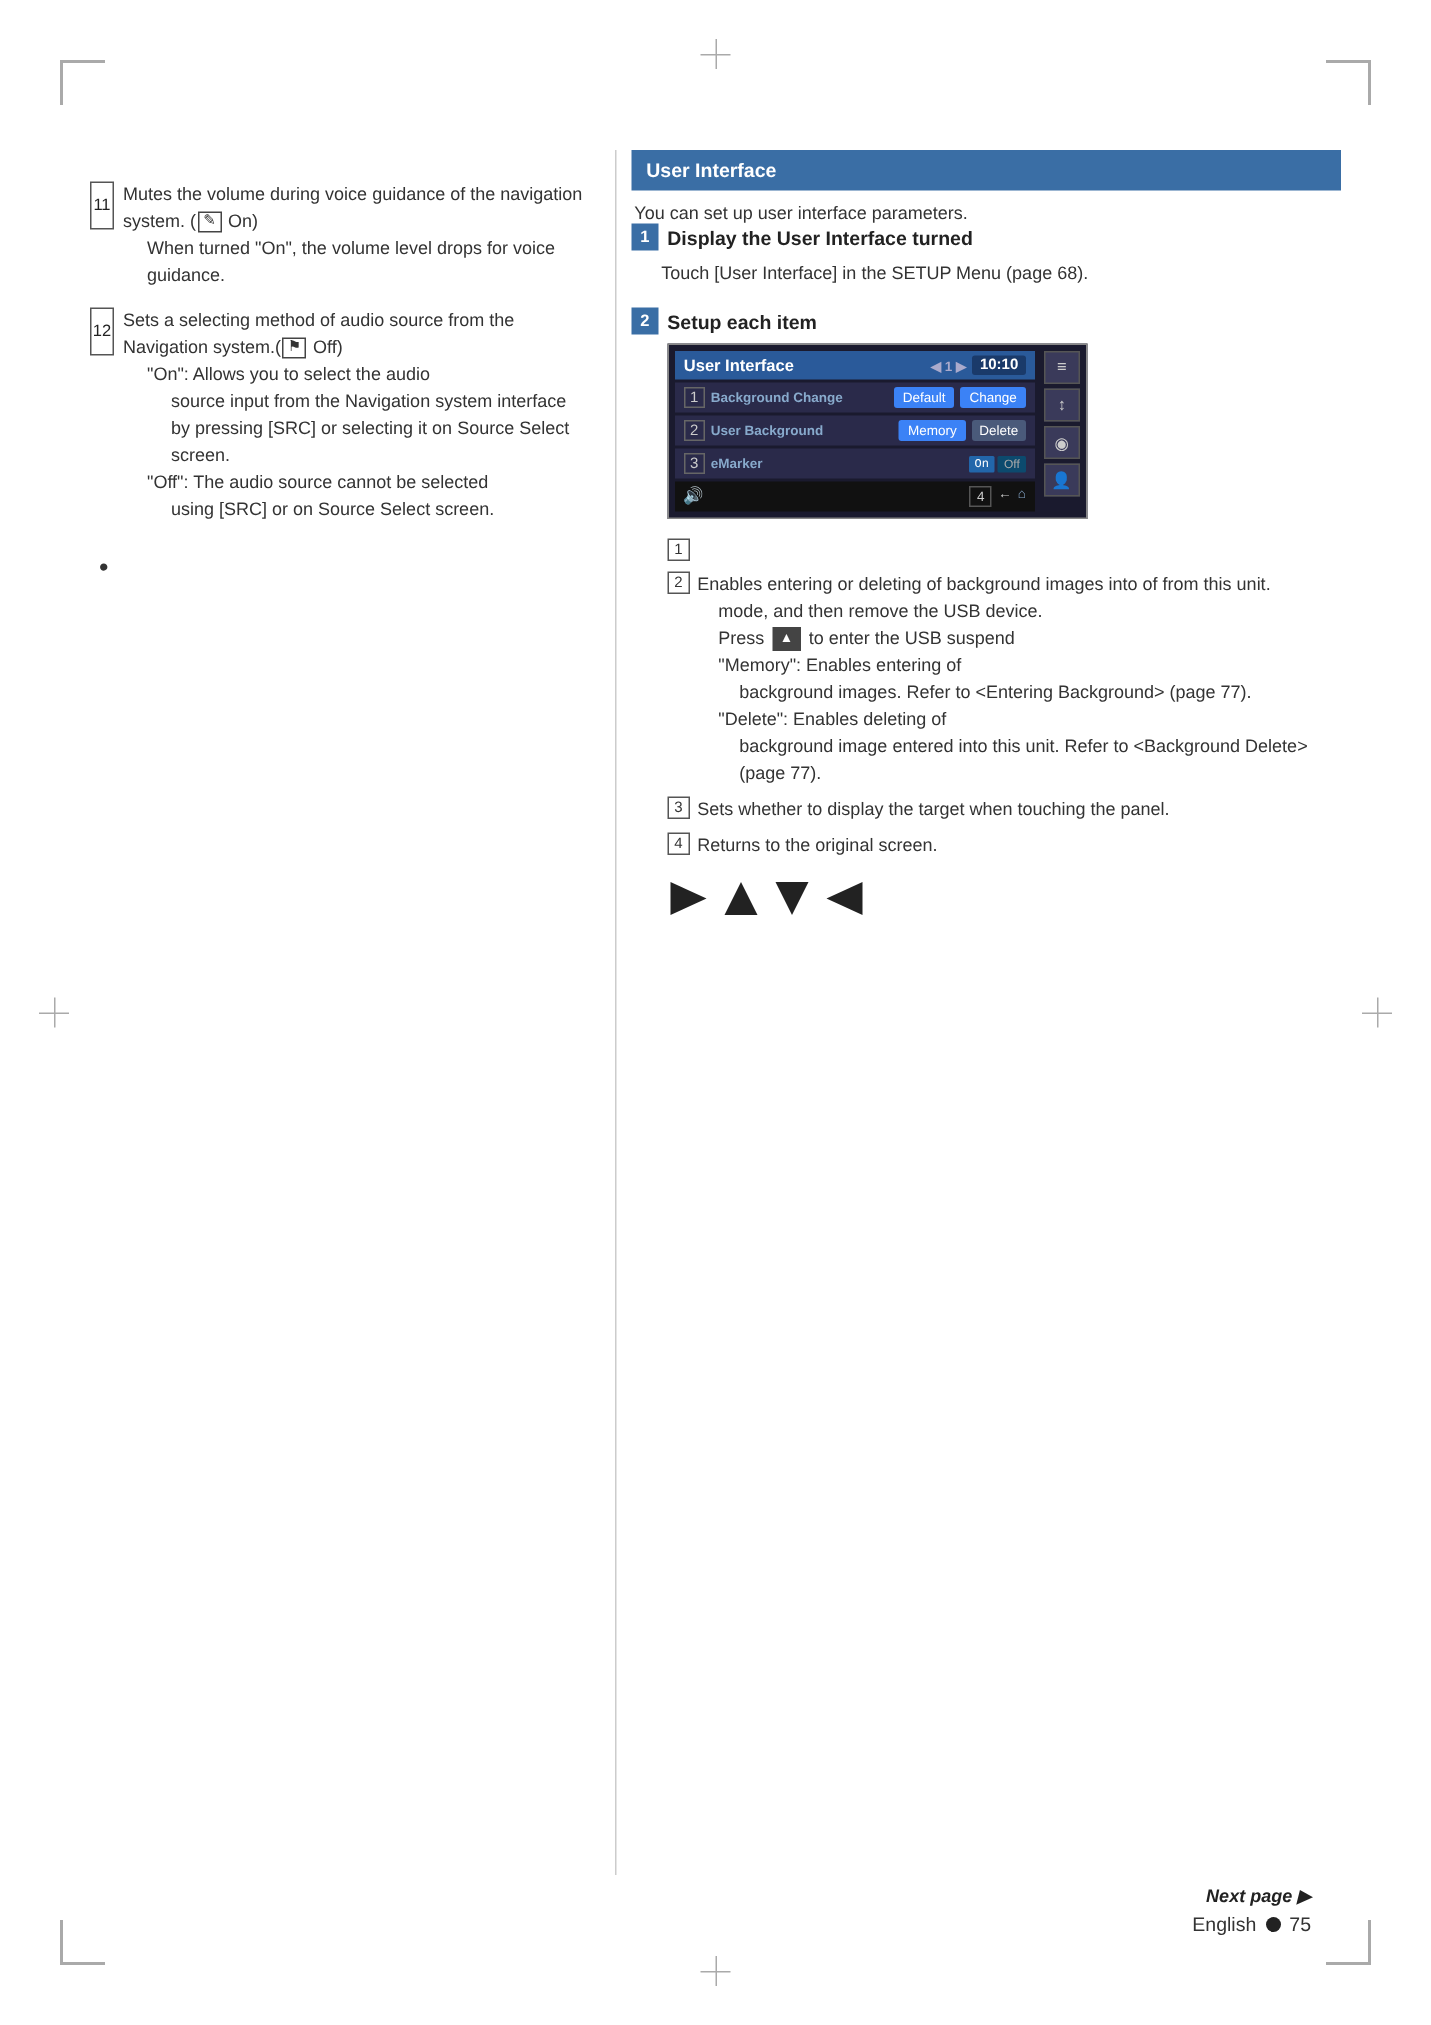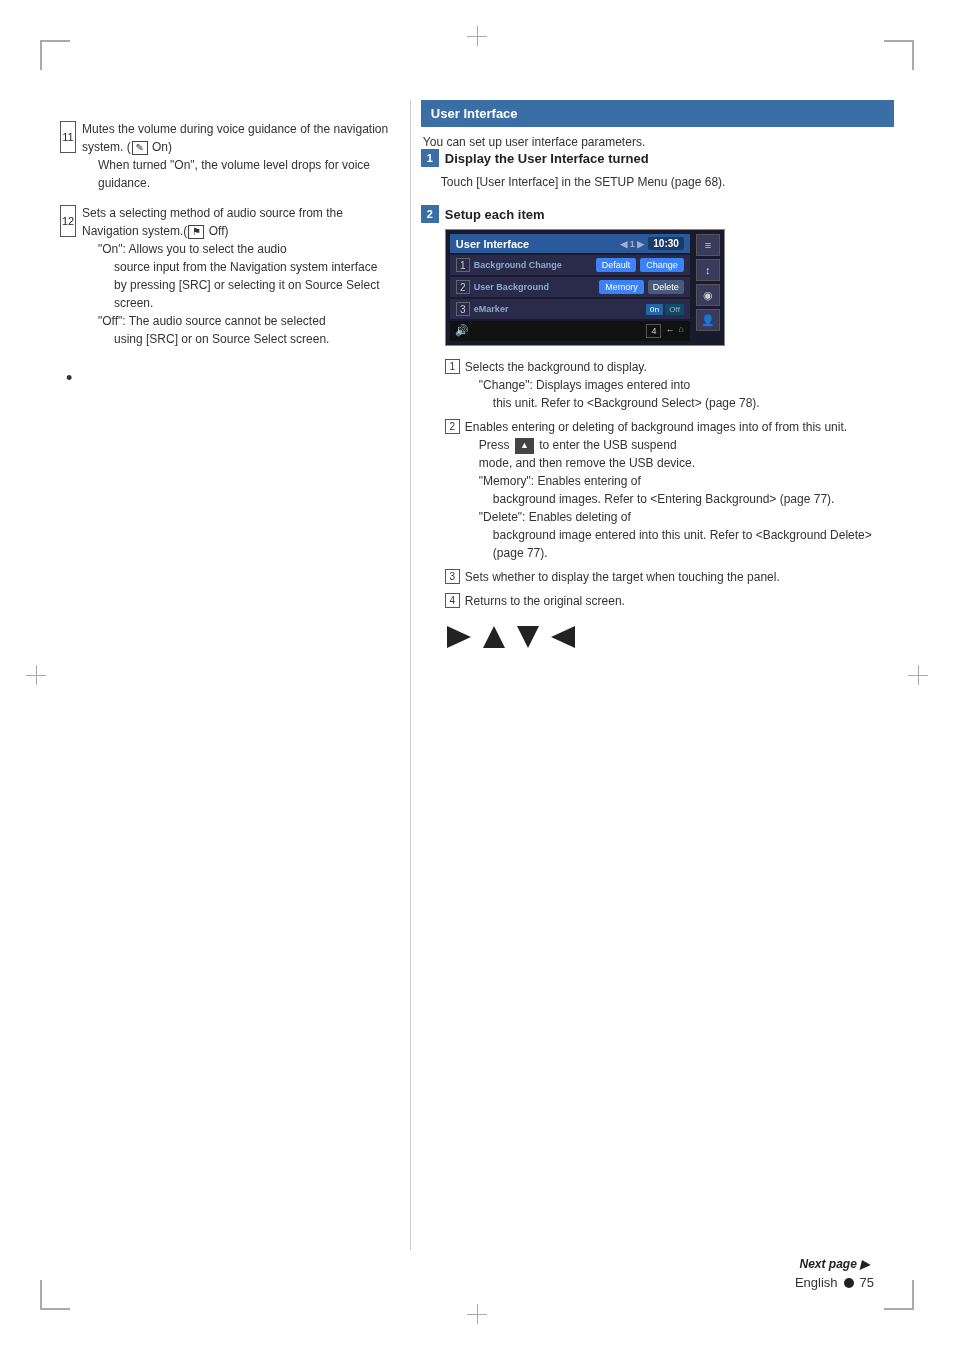--- a/index.html
+++ b/index.html
@@ -375,21 +375,20 @@
       bottom: 60px;
       right: 80px;
       text-align: right;
     }
     .next-page-text {
       font-size: 12px;
       font-weight: bold;
       font-style: italic;
       color: #222;
       margin-bottom: 4px;
-      text-align: center;
     }
     .lang-page {
       font-size: 13px;
       color: #333;
       display: flex;
       align-items: center;
       justify-content: flex-end;
       gap: 6px;
     }
     .page-dot {
@@ -471,21 +470,21 @@
         <div class="ui-icon-box">◉</div>
         <div class="ui-icon-box">👤</div>
       </div>
 
       <div style="margin-right: 30px;">
 
         <div class="ui-window-header">
           <span>User Interface</span>
           <div style="display:flex; gap:4px; align-items:center;">
             <span style="font-size:9px; color:#aac;">◀ 1 ▶</span>
-            <span class="time-badge">10:30</span>
+            <span class="time-badge">10:10</span>
           </div>
         </div>
 
         <div class="ui-row">
           <div class="ui-row-num">1</div>
           <div style="flex:1;">
             <div class="ui-section-title">Background Change</div>
           </div>
           <div class="ui-btn">Default</div>
           <div class="ui-btn">Change</div>
@@ -519,33 +518,28 @@
             <span class="ui-bottom-icon" style="font-size:9px; color:#88aacc;">⌂</span>
           </div>
         </div>
       </div>
     </div>
 
     <div class="desc-list">
 
       <div class="desc-item">
         <div class="desc-num">1</div>
-        <div class="desc-text">
-          <span>Selects the background to display.</span>
-          <span class="indent2">"Change": Displays images entered into</span>
-          <span class="deep2">this unit. Refer to &lt;Background Select&gt; (page 78).</span>
-        </div>
       </div>
 
       <div class="desc-item">
         <div class="desc-num">2</div>
         <div class="desc-text">
           <span>Enables entering or deleting of background images into of from this unit.</span>
+          <span class="indent2">mode, and then remove the USB device.</span>
           <span class="indent2">Press <span class="usb-icon">▲</span> to enter the USB suspend</span>
-          <span class="indent2">mode, and then remove the USB device.</span>
           <span class="indent2">"Memory":  Enables entering of</span>
           <span class="deep2">background images. Refer to &lt;Entering Background&gt; (page 77).</span>
           <span class="indent2">"Delete":   Enables deleting of</span>
           <span class="deep2">background image entered into this unit. Refer to &lt;Background Delete&gt; (page 77).</span>
         </div>
       </div>
 
       <div class="desc-item">
         <div class="desc-num">3</div>
         <div class="desc-text">

